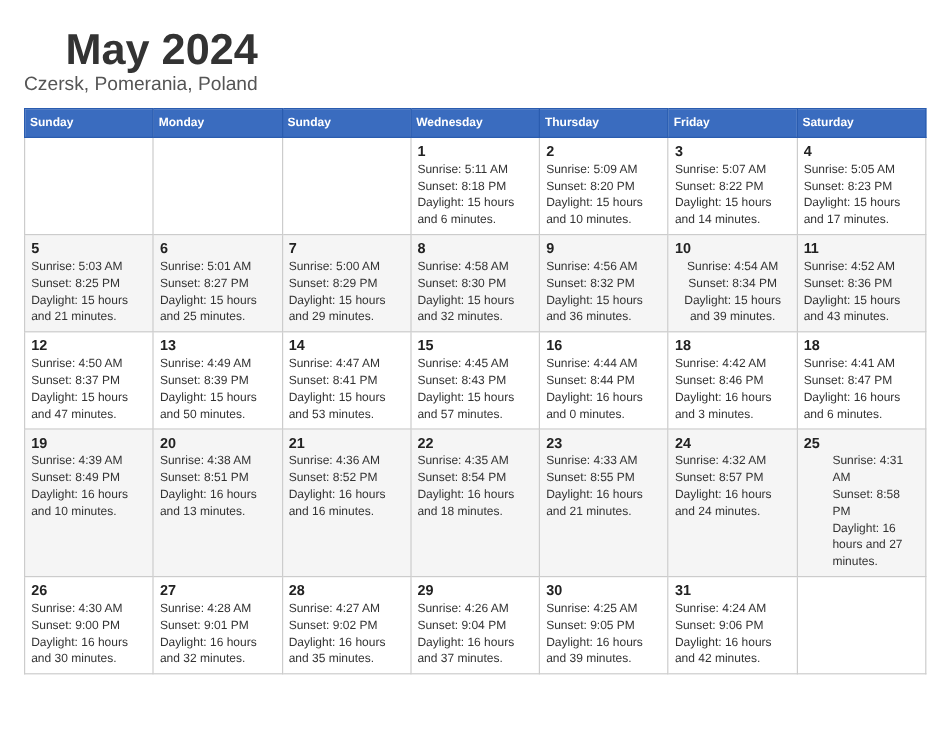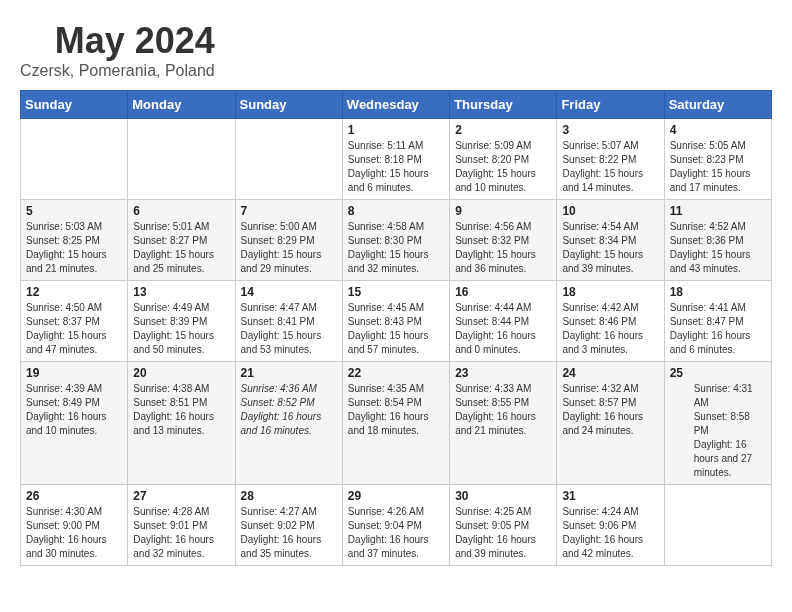--- a/index.html
+++ b/index.html
@@ -34,21 +34,21 @@
       color: #555;
     }
     .calendar {
       width: 100%;
       border-collapse: collapse;
       border: 1px solid #ccc;
     }
     .calendar th {
       background-color: #3a6cbf;
       color: #fff;
-      font-size: 13px;
+      font-size: 10px;
       font-weight: bold;
       padding: 6px 4px;
       text-align: left;
       border: 1px solid #2a5caf;
     }
     .calendar td {
       vertical-align: top;
       border: 1px solid #ccc;
       padding: 4px 5px;
       width: 107px;
@@ -154,21 +154,21 @@
 Daylight: 15 hours and 32 minutes.</div>
         </td>
         <td>
           <div class="day-number">9</div>
           <div class="day-info" style="white-space: pre-line;">Sunrise: 4:56 AM
 Sunset: 8:32 PM
 Daylight: 15 hours and 36 minutes.</div>
         </td>
         <td>
           <div class="day-number">10</div>
-          <div class="day-info" style="white-space: pre-line;">Sunrise: 4:54 AM
+          <div class="day-info" style="white-space: pre-line; text-align: center;">Sunrise: 4:54 AM
 Sunset: 8:34 PM
 Daylight: 15 hours and 39 minutes.</div>
         </td>
         <td>
           <div class="day-number">11</div>
           <div class="day-info" style="white-space: pre-line;">Sunrise: 4:52 AM
 Sunset: 8:36 PM
 Daylight: 15 hours and 43 minutes.</div>
         </td>
       </tr>
@@ -224,21 +224,21 @@
 Daylight: 16 hours and 10 minutes.</div>
         </td>
         <td>
           <div class="day-number">20</div>
           <div class="day-info" style="white-space: pre-line;">Sunrise: 4:38 AM
 Sunset: 8:51 PM
 Daylight: 16 hours and 13 minutes.</div>
         </td>
         <td>
           <div class="day-number">21</div>
-          <div class="day-info" style="white-space: pre-line; font-style: italic;">Sunrise: 4:36 AM
+          <div class="day-info" style="white-space: pre-line;">Sunrise: 4:36 AM
 Sunset: 8:52 PM
 Daylight: 16 hours and 16 minutes.</div>
         </td>
         <td>
           <div class="day-number">22</div>
           <div class="day-info" style="white-space: pre-line;">Sunrise: 4:35 AM
 Sunset: 8:54 PM
 Daylight: 16 hours and 18 minutes.</div>
         </td>
         <td>

